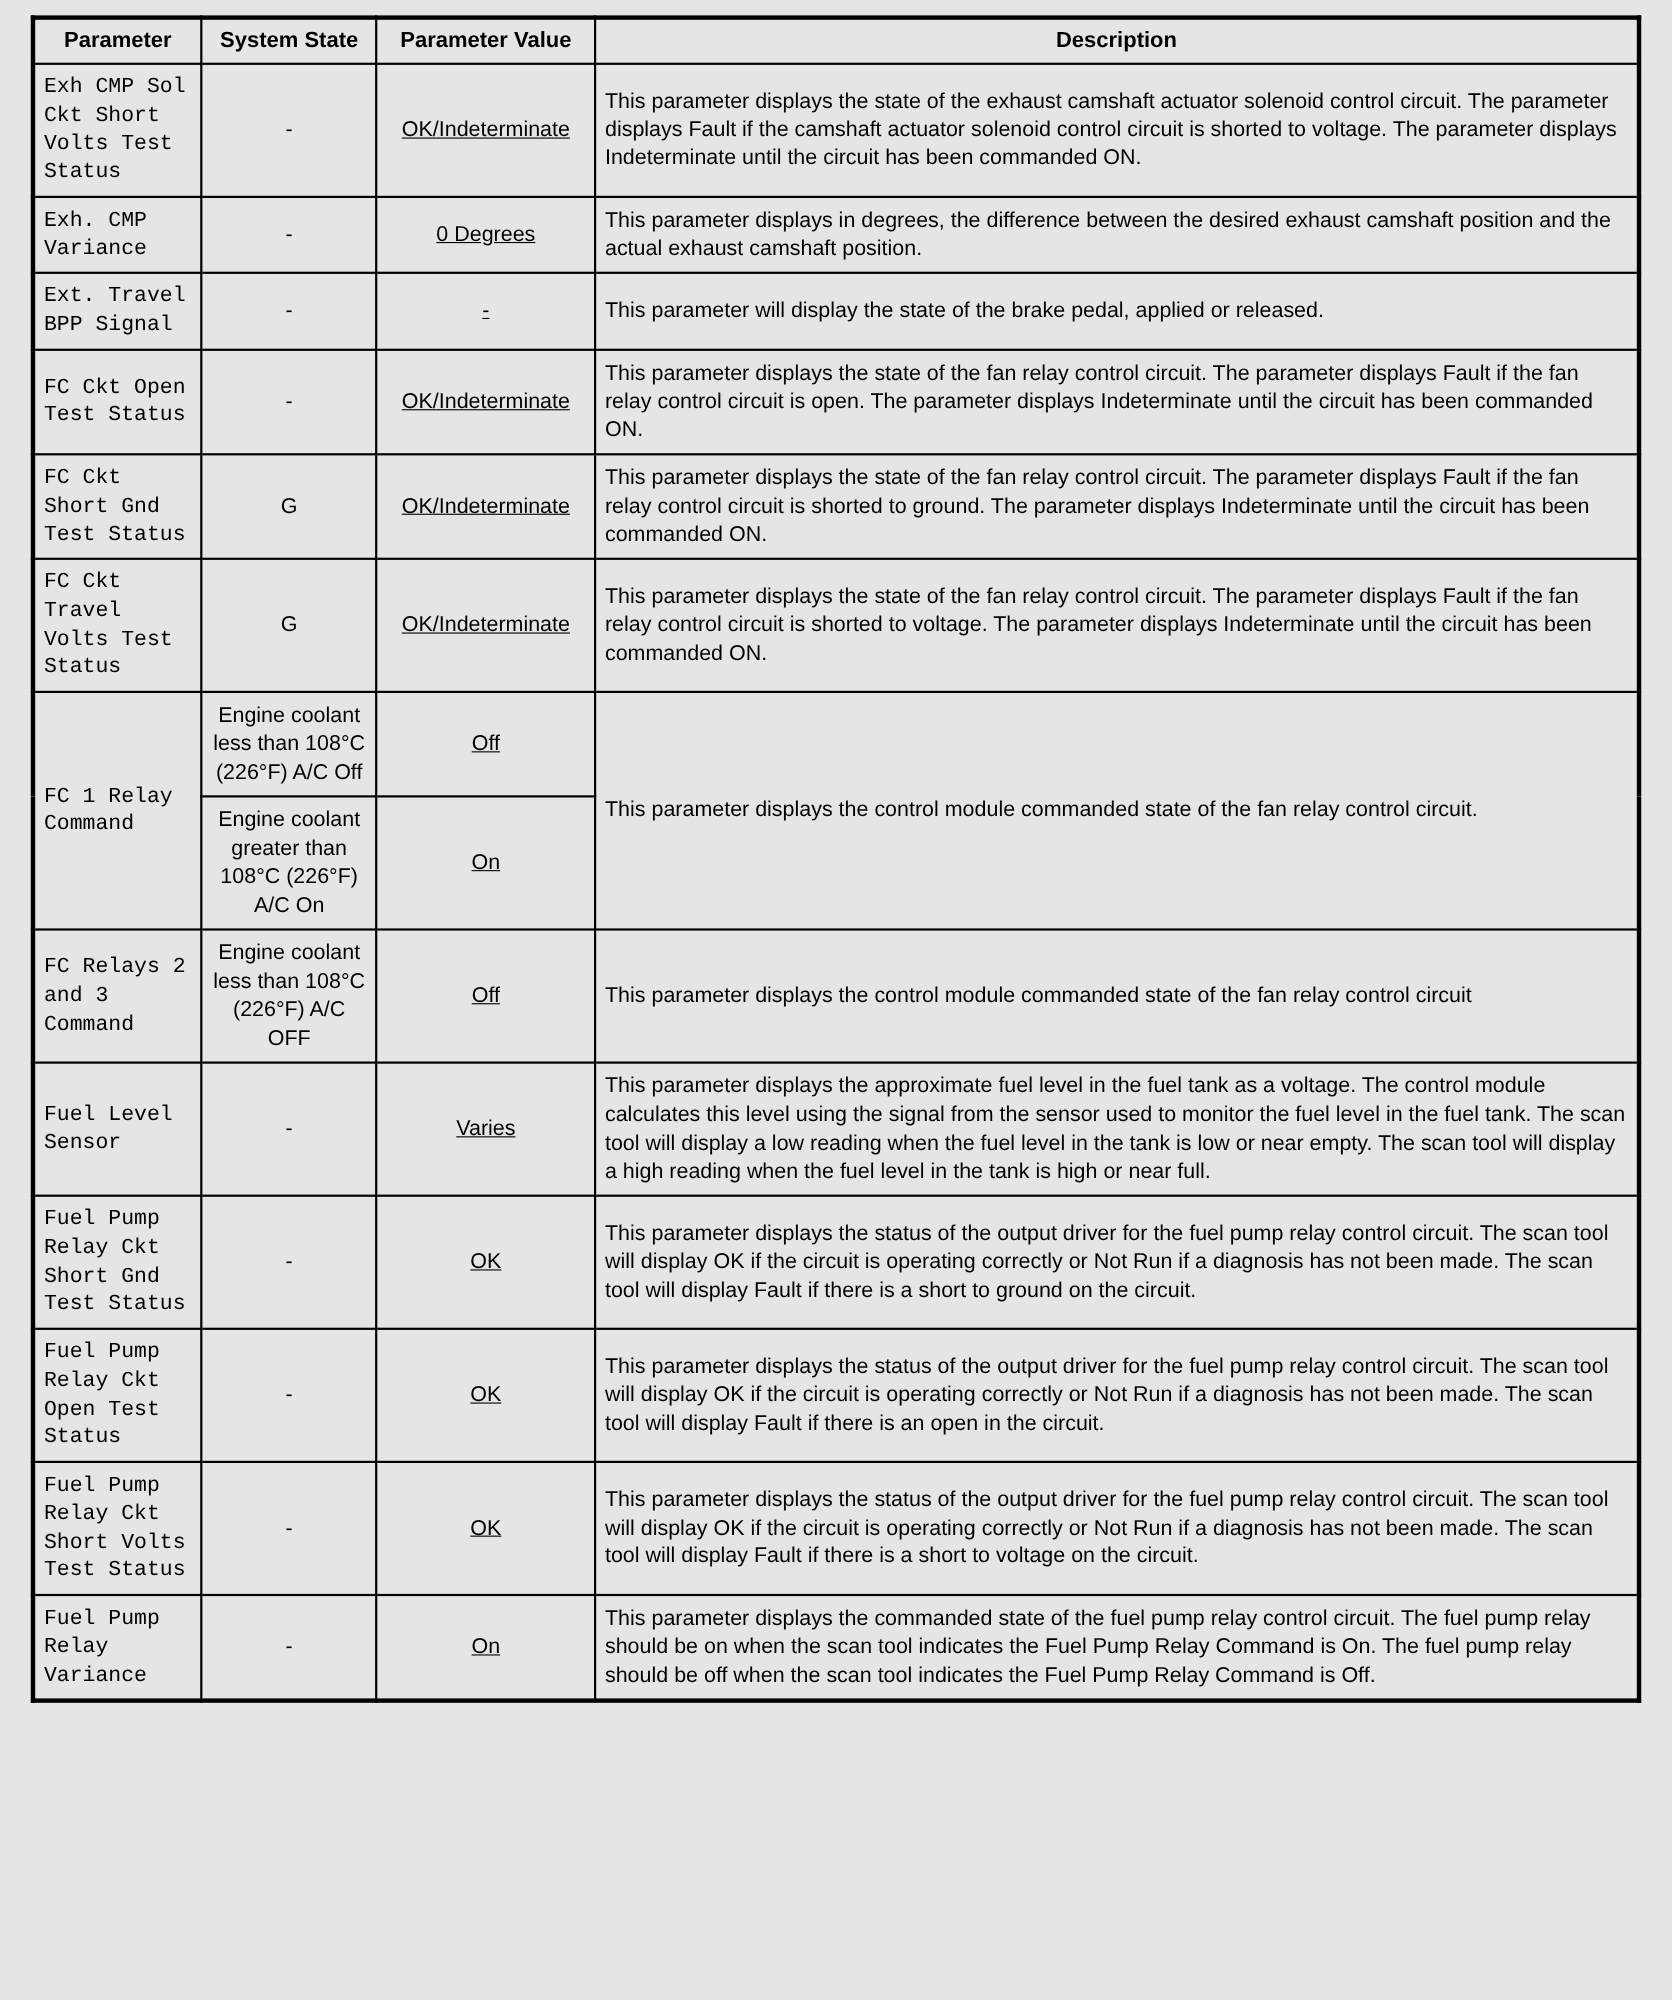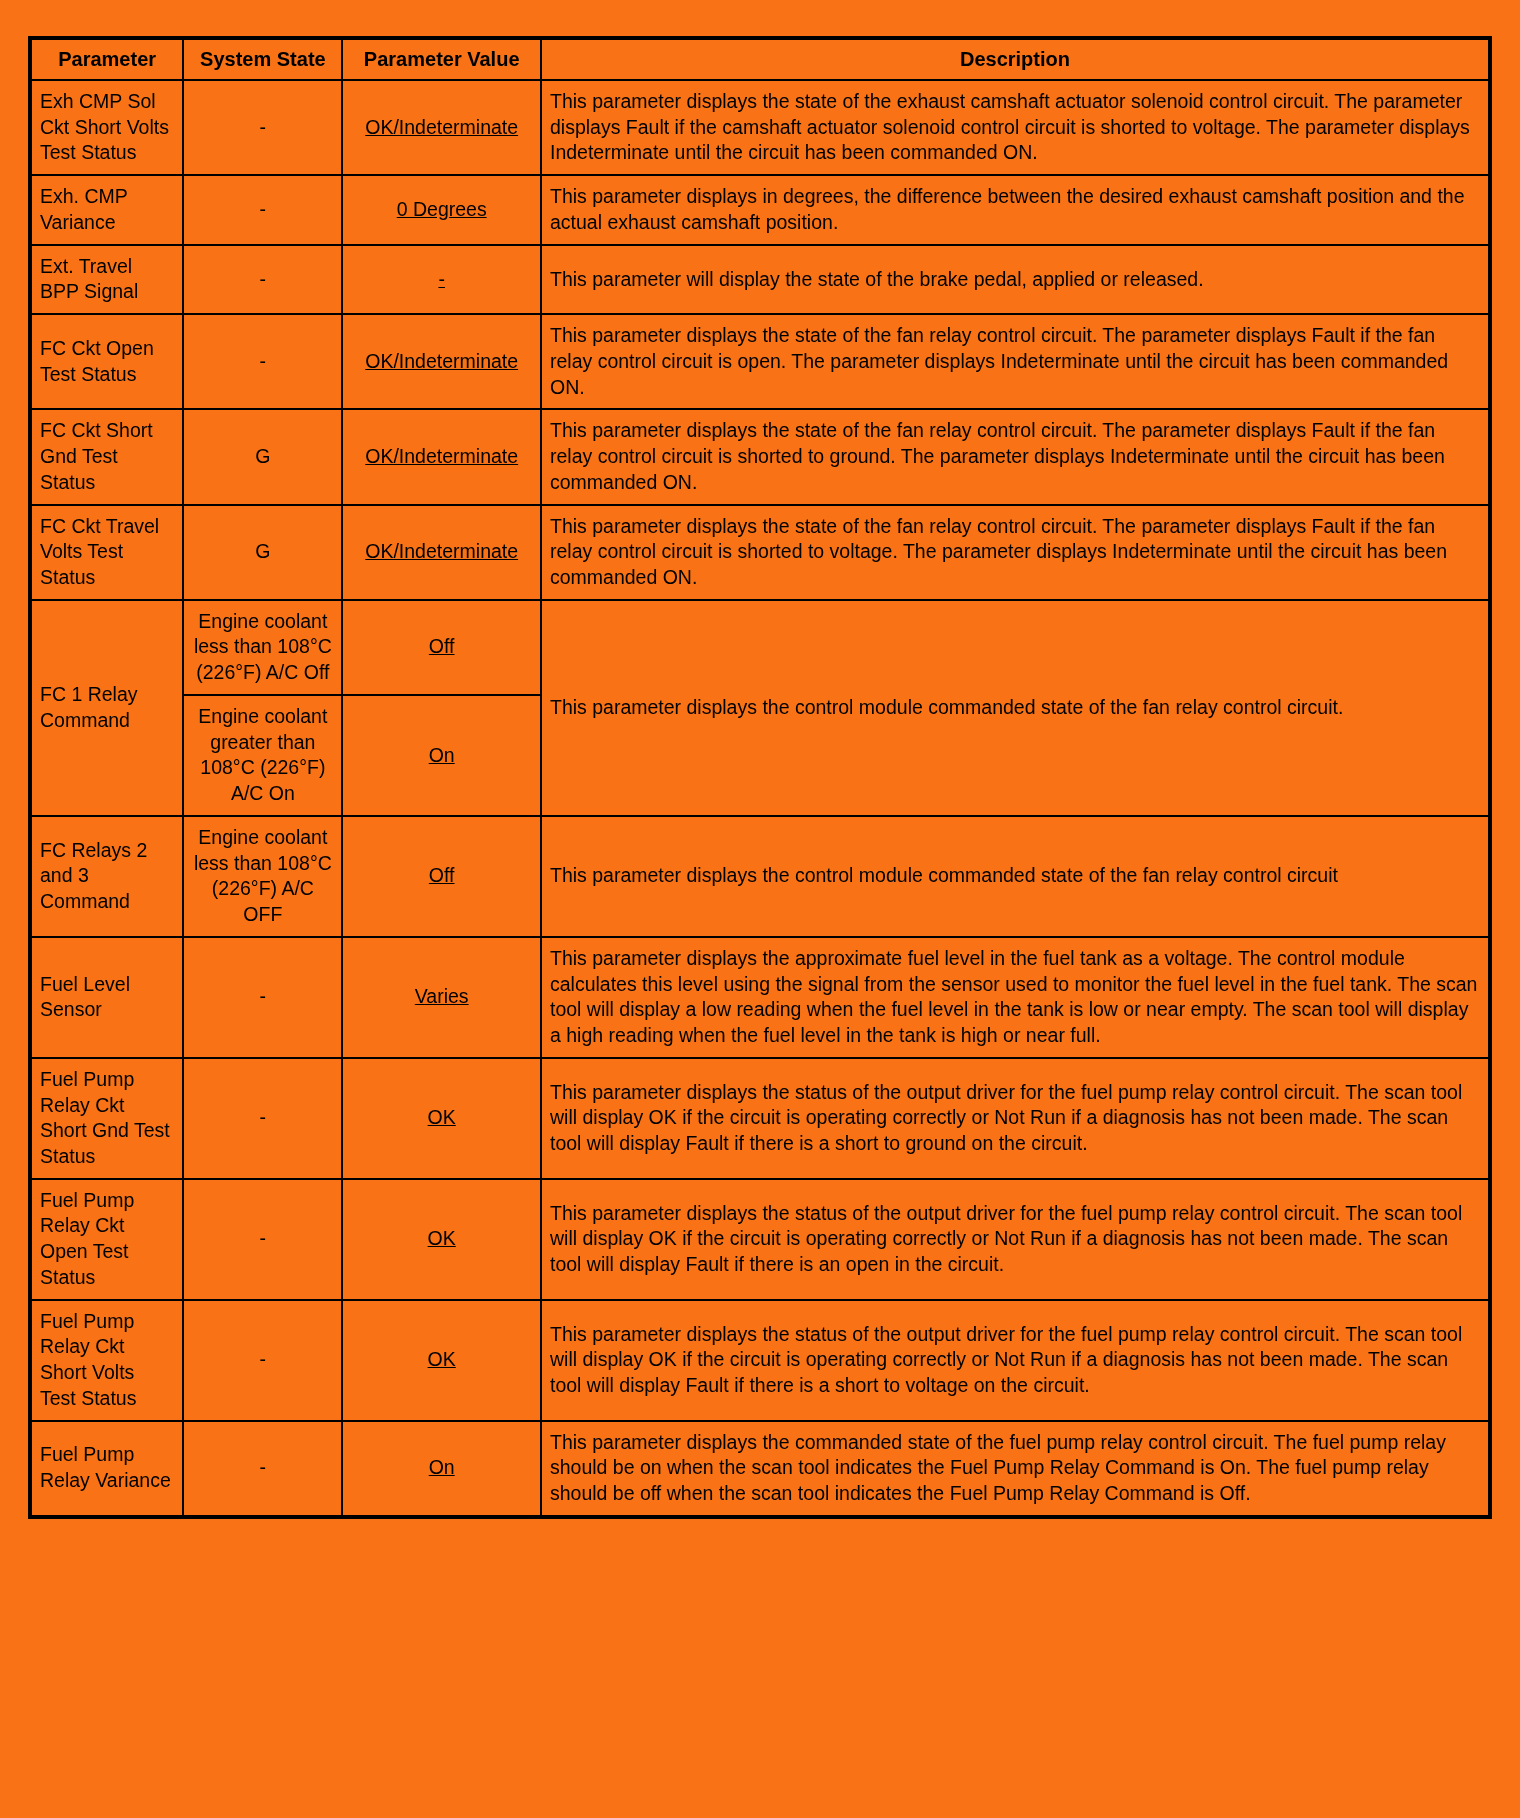--- a/index.html
+++ b/index.html
@@ -6,22 +6,22 @@
     margin: 0;
     padding: 0;
     background: #ffffff;
     color: #000000;
     font-family: "Liberation Sans", sans-serif;
   }
   .page {
     width: 1520px;
     min-height: 1818px;
     box-sizing: border-box;
-    padding: 36px 28px;
-    background: #f97316;
+    padding: 14px 28px;
+    background: #e5e5e5;
   }
   table.param-table {
     width: 100%;
     border-collapse: collapse;
     border: 4px solid #000000;
     table-layout: fixed;
   }
   table.param-table th,
   table.param-table td {
     border: 2px solid #000000;
@@ -39,20 +39,21 @@
     line-height: 1.32;
     padding: 8px 8px;
   }
   col.c-param    { width: 10.5%; }
   col.c-state    { width: 10.9%; }
   col.c-expected { width: 13.6%; }
   col.c-desc     { width: 65%; }
   td.param {
     text-align: left;
     padding-left: 9px;
+    font-family: Liberation Mono, monospace;
   }
   td.state {
     text-align: center;
     padding-left: 4px;
     padding-right: 4px;
   }
   td.expected {
     text-align: center;
     text-decoration: underline;
   }

